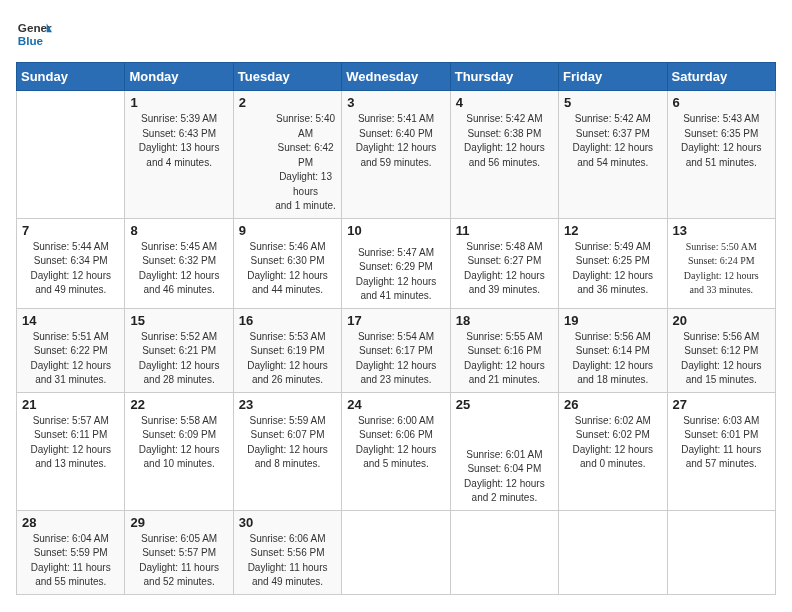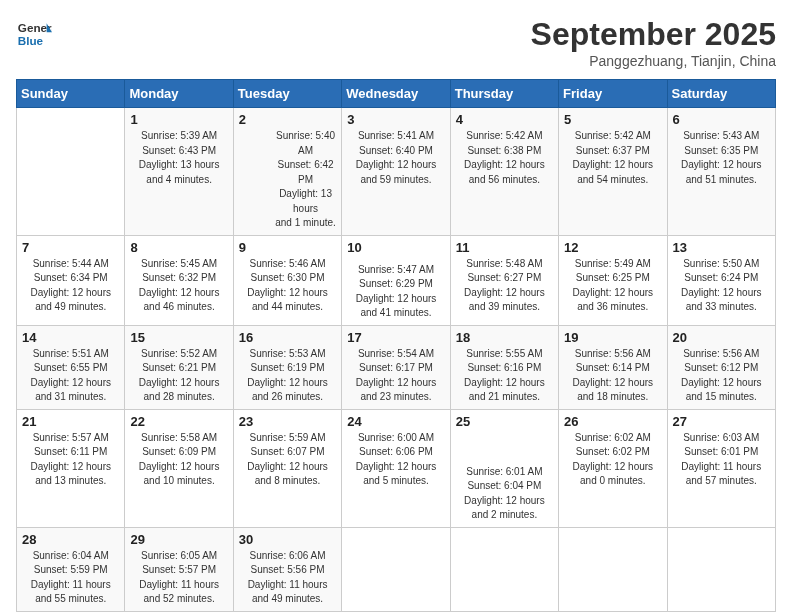--- a/index.html
+++ b/index.html
@@ -81,24 +81,20 @@
 </head>
 <body>
 
 <div class="header">
   <div class="logo">
     <svg class="logo-icon" viewBox="0 0 40 40">
       <text x="2" y="18" font-size="13" font-weight="bold" fill="#333" font-family="Arial">General</text>
       <text x="2" y="32" font-size="13" font-weight="bold" fill="#1a6faf" font-family="Arial">Blue</text>
       <polygon points="34,8 40,18 34,18" fill="#1a6faf"></polygon>
     </svg>
-  </div>
-  <div class="title-block">
-    <div class="month-title">September 2025</div>
-    <div class="location">Panggezhuang, Tianjin, China</div>
   </div>
 </div>
 
 <table>
   <thead>
     <tr>
     <th>Sunday</th>
         <th>Monday</th>
         <th>Tuesday</th>
         <th>Wednesday</th>
@@ -191,31 +187,31 @@
         </td>
         <td>
           <div class="day-num">12</div>
           <div class="day-info" style="white-space: pre-line;">Sunrise: 5:49 AM
 Sunset: 6:25 PM
 Daylight: 12 hours
 and 36 minutes.</div>
         </td>
         <td>
           <div class="day-num">13</div>
-          <div class="day-info" style="white-space: pre-line;">Sunrise: 5:50 AM
+          <div class="day-info" style="white-space: pre-line; font-family: Liberation Serif, serif;">Sunrise: 5:50 AM
 Sunset: 6:24 PM
 Daylight: 12 hours
 and 33 minutes.</div>
         </td>
       </tr>
       <tr>
         <td>
           <div class="day-num">14</div>
           <div class="day-info" style="white-space: pre-line;">Sunrise: 5:51 AM
-Sunset: 6:55 PM
+Sunset: 6:22 PM
 Daylight: 12 hours
 and 31 minutes.</div>
         </td>
         <td>
           <div class="day-num">15</div>
           <div class="day-info" style="white-space: pre-line;">Sunrise: 5:52 AM
 Sunset: 6:21 PM
 Daylight: 12 hours
 and 28 minutes.</div>
         </td>

